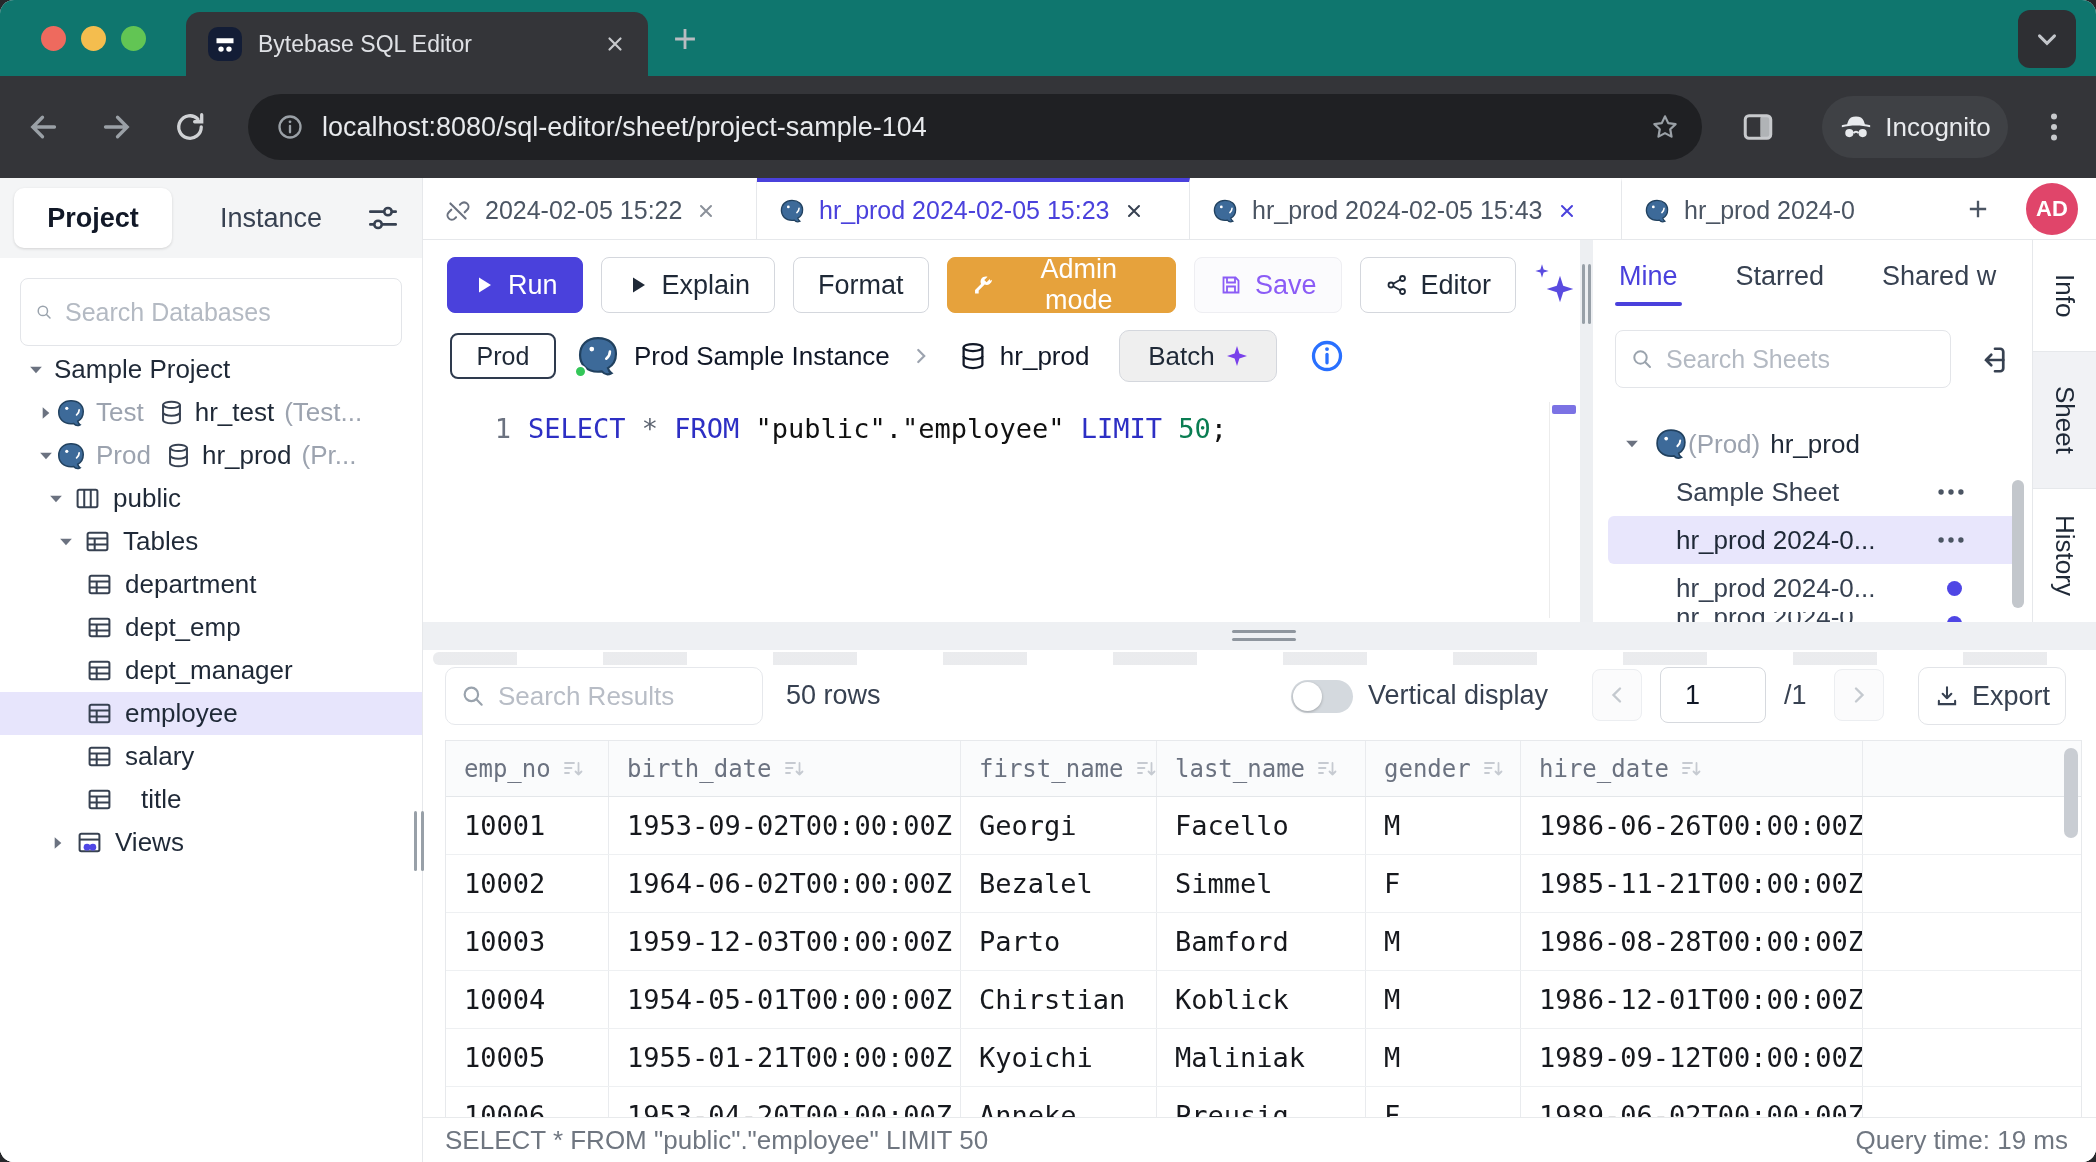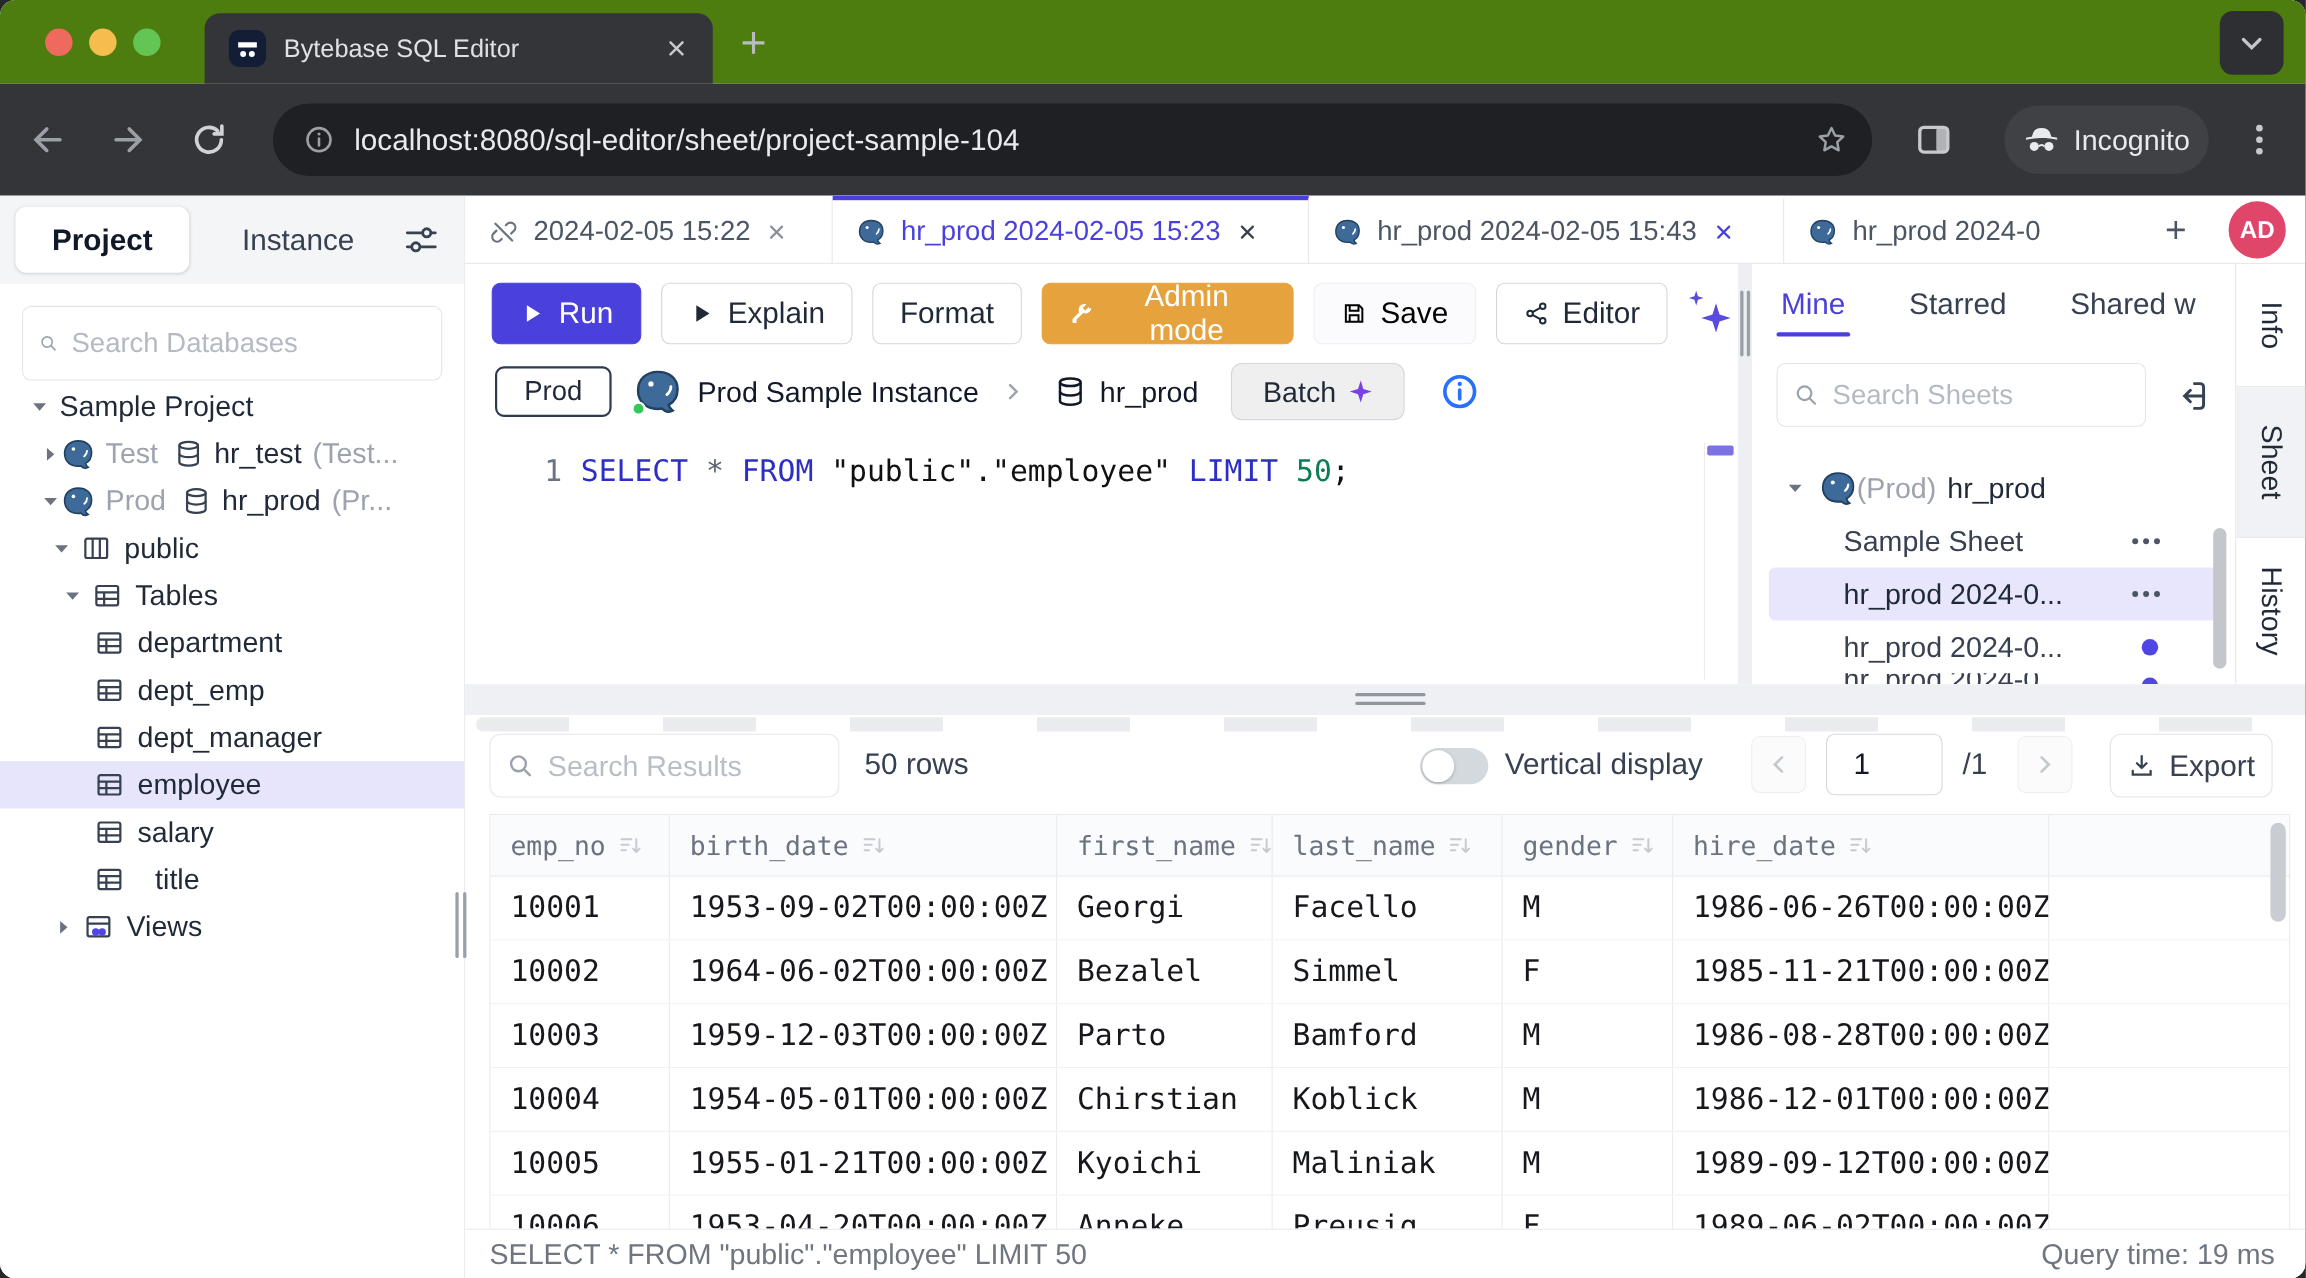--- a/index.html
+++ b/index.html
@@ -1,21 +1,21 @@
 <!DOCTYPE html>
 <html><head>
 <meta charset="utf-8">
 <style>
   *{box-sizing:border-box;margin:0;padding:0}
   html,body{background:#26282b}
   body{font-family:"Liberation Sans",sans-serif;-webkit-font-smoothing:antialiased}
   .window{position:relative;width:2096px;height:1162px;border-radius:14px;overflow:hidden;background:#fff}
 
   
-  .titlebar{position:absolute;left:0;top:0;width:100%;height:76px;background:#4d7c0f}
+  .titlebar{position:absolute;left:0;top:0;width:100%;height:76px;background:#0f766e}
   .light{position:absolute;top:26px;width:25px;height:25px;border-radius:50%}
   .light.red{left:41px;background:#ee6a5e}.light.yellow{left:81px;background:#f4bd4e}.light.green{left:121px;background:#62c554}
   .btab{position:absolute;left:186px;top:12px;width:462px;height:64px;background:#343539;border-radius:14px 14px 0 0;display:flex;align-items:center;padding:0 22px}
   .btab .fav{width:34px;height:34px;flex:0 0 auto}
   .btab .ttl{flex:1;margin-left:16px;font-size:23px;color:#dfe1e5;white-space:nowrap;overflow:hidden}
   .xicon{width:22px;height:22px;color:#c7c9cc}
   .newtab{position:absolute;left:668px;top:22px;width:34px;height:34px;color:#b9bcc1}
   .winchev{position:absolute;right:20px;top:10px;width:58px;height:58px;border-radius:12px;background:#2e2f33;display:flex;align-items:center;justify-content:center;color:#c3c6cb}
   .winchev svg{width:30px;height:30px}
   .chrome-toolbar{position:absolute;left:0;top:76px;width:100%;height:102px;background:#343539}
@@ -69,21 +69,21 @@
   .avatar{margin-left:auto;margin-right:18px;margin-top:5px;width:52px;height:52px;border-radius:50%;background:#e0456a;color:#fff;font-size:22px;font-weight:700;display:flex;align-items:center;justify-content:center}
 
   
   .workspace{position:absolute;left:0;top:62px;width:100%;height:382px}
   .editor-col{position:absolute;left:0;top:0;width:1157px;height:382px;background:#fff}
   .actionbar{position:absolute;left:0;top:12px;width:100%;height:66px;display:flex;align-items:center;gap:18px;padding-left:24px}
   .btn{height:56px;border-radius:8px;display:flex;align-items:center;justify-content:center;gap:12px;font-size:27px;padding:0 24px;background:#fff;border:1.5px solid #d4d7dd;color:#1f2937}
   .btn svg{width:24px;height:24px}
   .btn.run{background:#4a41dc;border-color:#4a41dc;color:#fff;width:136px}
   .btn.admin{background:#e6a23c;border-color:#e6a23c;color:#fff}
-  .btn.save{background:#fbfbfd;border-color:#eeeef2;color:#000000}
+  .btn.save{background:#fbfbfd;border-color:#eeeef2;color:#8b5cf6}
   .aibtn{position:relative;width:48px;height:48px;color:#5a4be0}
   .aibtn .big{position:absolute;left:10px;top:12px;width:32px;height:32px}
   .aibtn .small{position:absolute;left:0;top:2px;width:16px;height:16px}
   .contextbar{position:absolute;left:0;top:78px;width:100%;height:76px;display:flex;align-items:center;padding-left:27px;gap:0}
   .envchip{width:106px;height:46px;border:2px solid #2e3a4d;border-radius:8px;display:flex;align-items:center;justify-content:center;font-size:25px;color:#1f2937}
   .pgwrap{position:relative;width:44px;height:44px;margin-left:20px}
   .pgwrap .pgico{width:44px;height:44px}
   .pgwrap .dot{position:absolute;left:-2px;bottom:0px;width:13px;height:13px;border-radius:50%;background:#34c759;border:2px solid #fff}
   .ctxt{margin-left:14px;font-size:26px;color:#111827;white-space:nowrap}
   .crumbchev{margin:0 26px 0 20px;width:22px;height:22px;color:#9ca3af}

